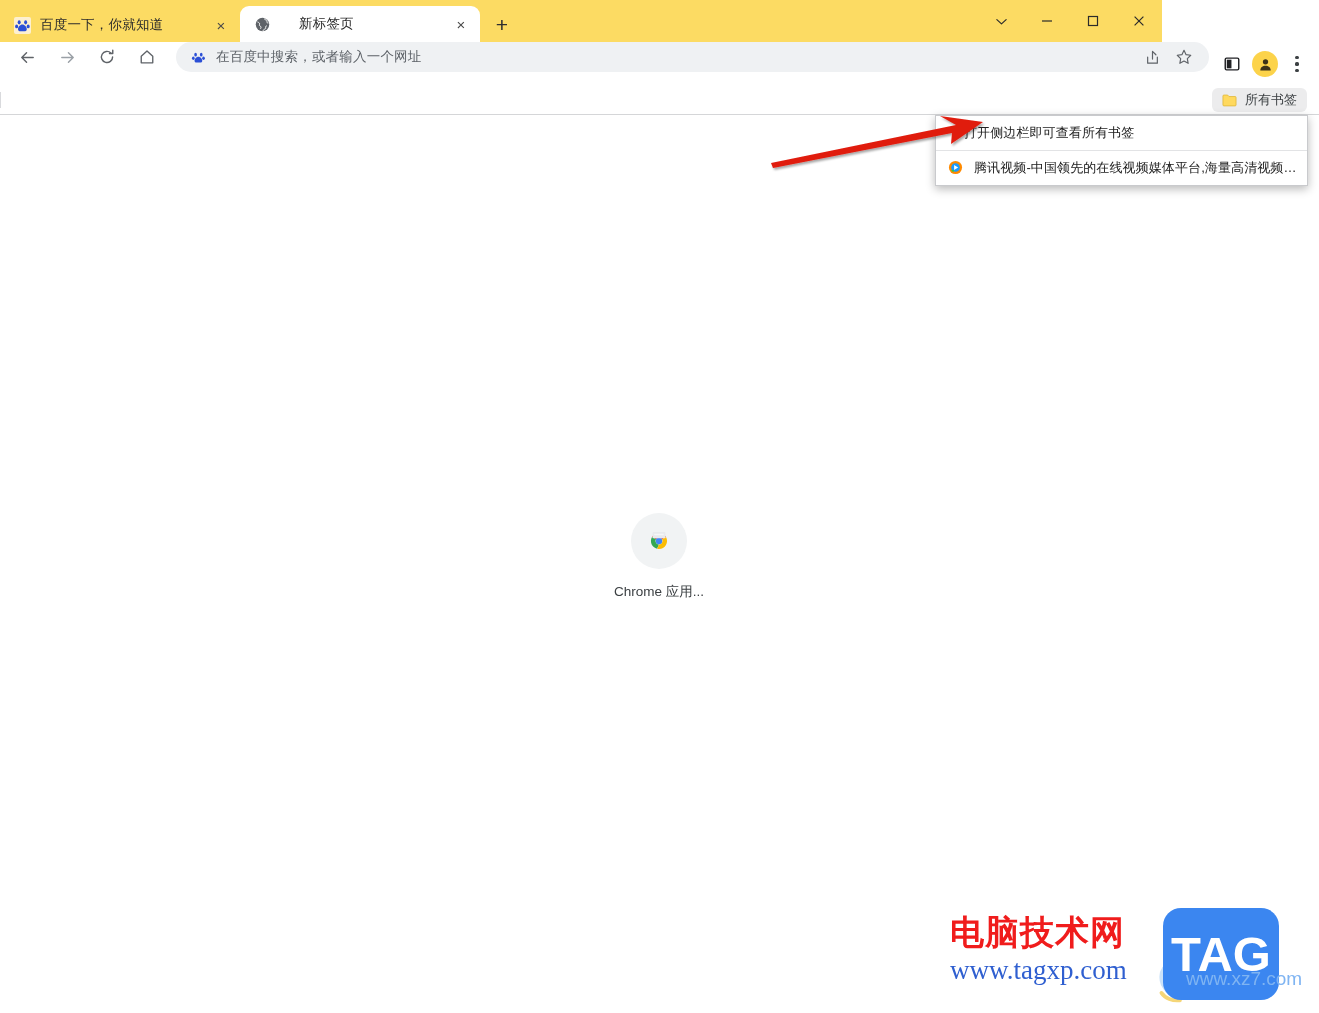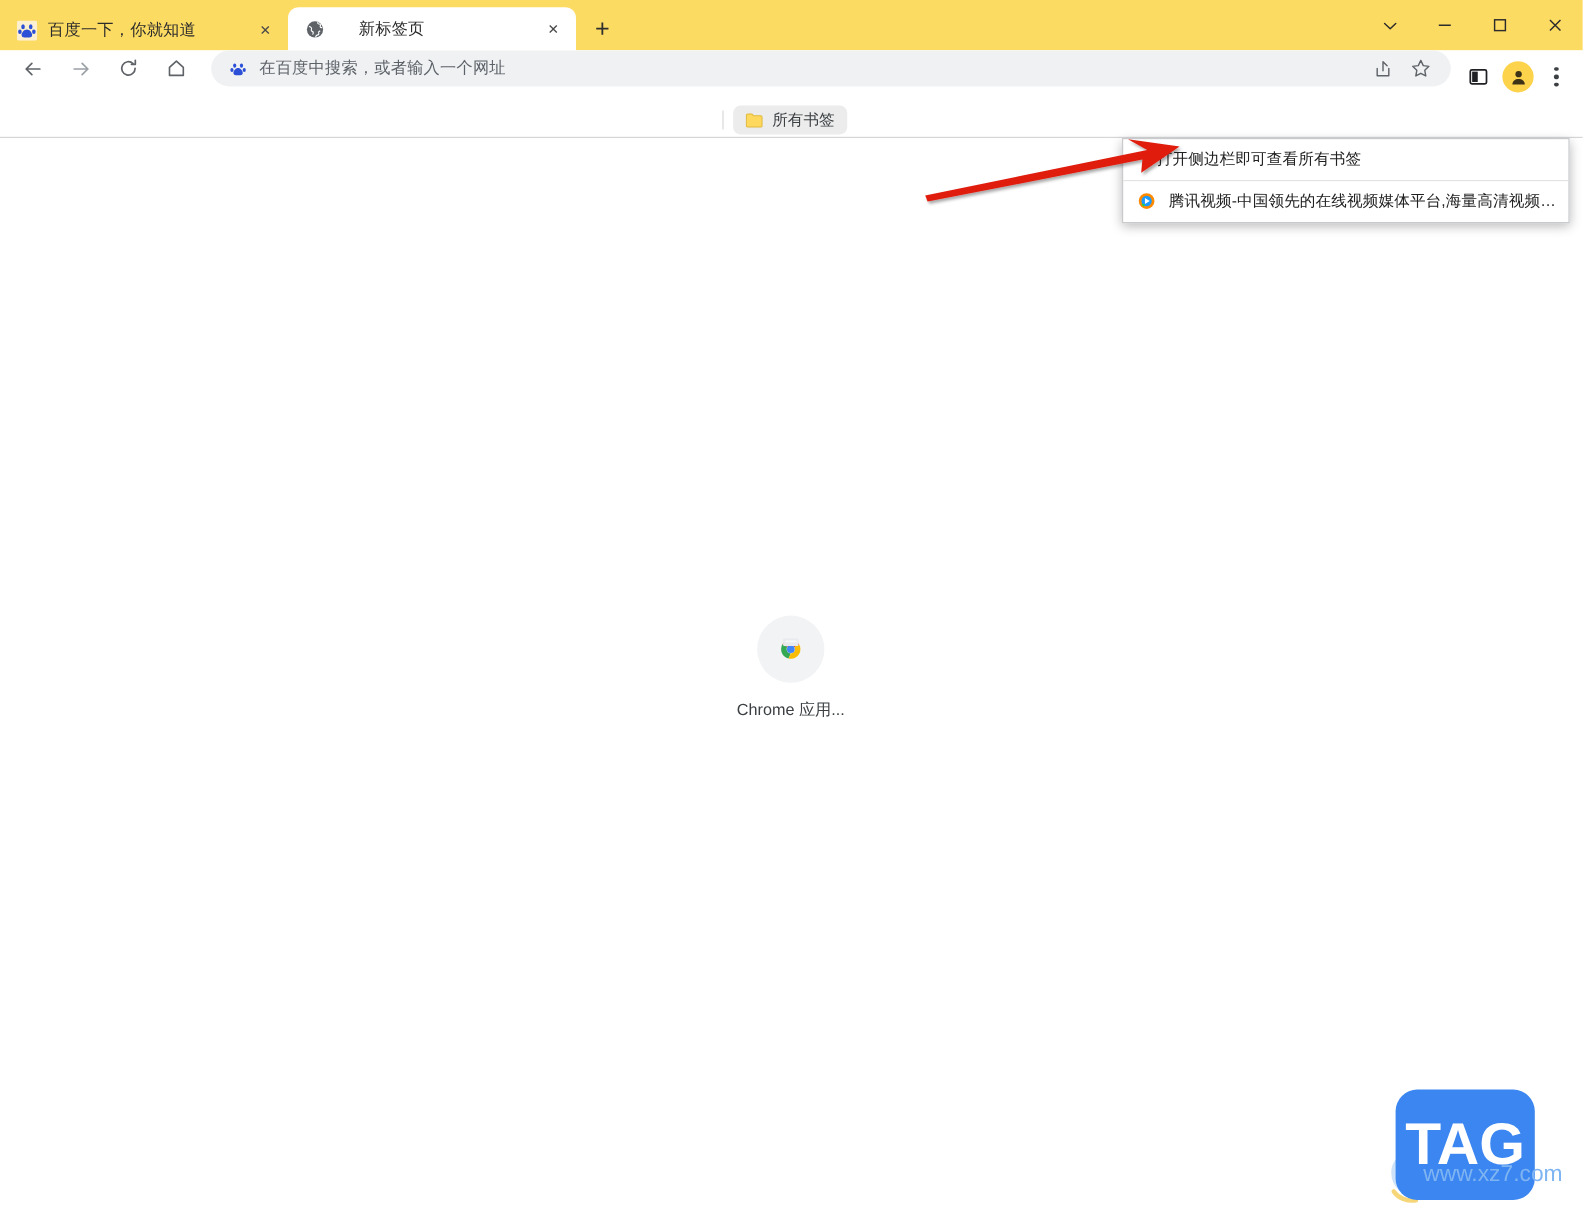--- a/index.html
+++ b/index.html
@@ -12,21 +12,21 @@
     overflow: hidden;
     font-family: "Liberation Sans", "DejaVu Sans", sans-serif;
     background: #ffffff;
     position: relative;
   }
 
   
   .tabstrip {
     position: absolute;
     left: 0; top: 0;
-    width: 1319px;
+    width: 1162px;
     height: 42px;
     background: #fcdb63;
     display: flex;
     align-items: flex-end;
   }
   .tab {
     height: 34px;
     display: flex;
     align-items: center;
     box-sizing: border-box;
@@ -191,21 +191,21 @@
 
   
   .bookmarkbar {
     position: absolute;
     left: 0; top: 86px;
     width: 1319px;
     height: 28px;
     background: #ffffff;
     display: flex;
     align-items: center;
-    justify-content: center;
+    justify-content: space-between;
   }
   .bm-separator {
     width: 1px;
     height: 16px;
     background: #d9dadd;
     margin-right: 8px;
   }
   .all-bookmarks {
     display: flex;
     align-items: center;
@@ -580,20 +580,24 @@
     <filter id="arrowshadow" x="-20%" y="-20%" width="150%" height="150%">
       <feDropShadow dx="1.5" dy="2" stdDeviation="1.2" flood-color="#000" flood-opacity=".35"></feDropShadow>
     </filter>
   </defs>
   <g filter="url(#arrowshadow)">
     <path d="M11 53 L196 15 L180 6 L223 12 L191 34 L192 23 L13 58 Z" fill="#e01b0e"></path>
   </g>
 </svg>
 
 <div class="watermark">
+  <div class="wm-text-block">
+    <div class="wm-cn">电脑技术网</div>
+    <div class="wm-url">www.tagxp.com</div>
+  </div>
   <svg class="wm-swirl" viewBox="0 0 60 56">
     <path d="M46 10C30 4 10 12 10 27c0 12 10 20 22 20 9 0 16-5 16-12 0-6-5-10-11-10-5 0-9 3-9 7" stroke="#bcd9f7" stroke-width="4.5" fill="none" stroke-linecap="round"></path>
     <path d="M10 44c4 6 12 9 20 8" stroke="#f2c94c" stroke-width="4" fill="none" stroke-linecap="round"></path>
   </svg>
   <div class="wm-tag">
     <span>TAG</span>
   </div>
   <div class="wm-sub">www.xz7.com</div>
 </div>
 

